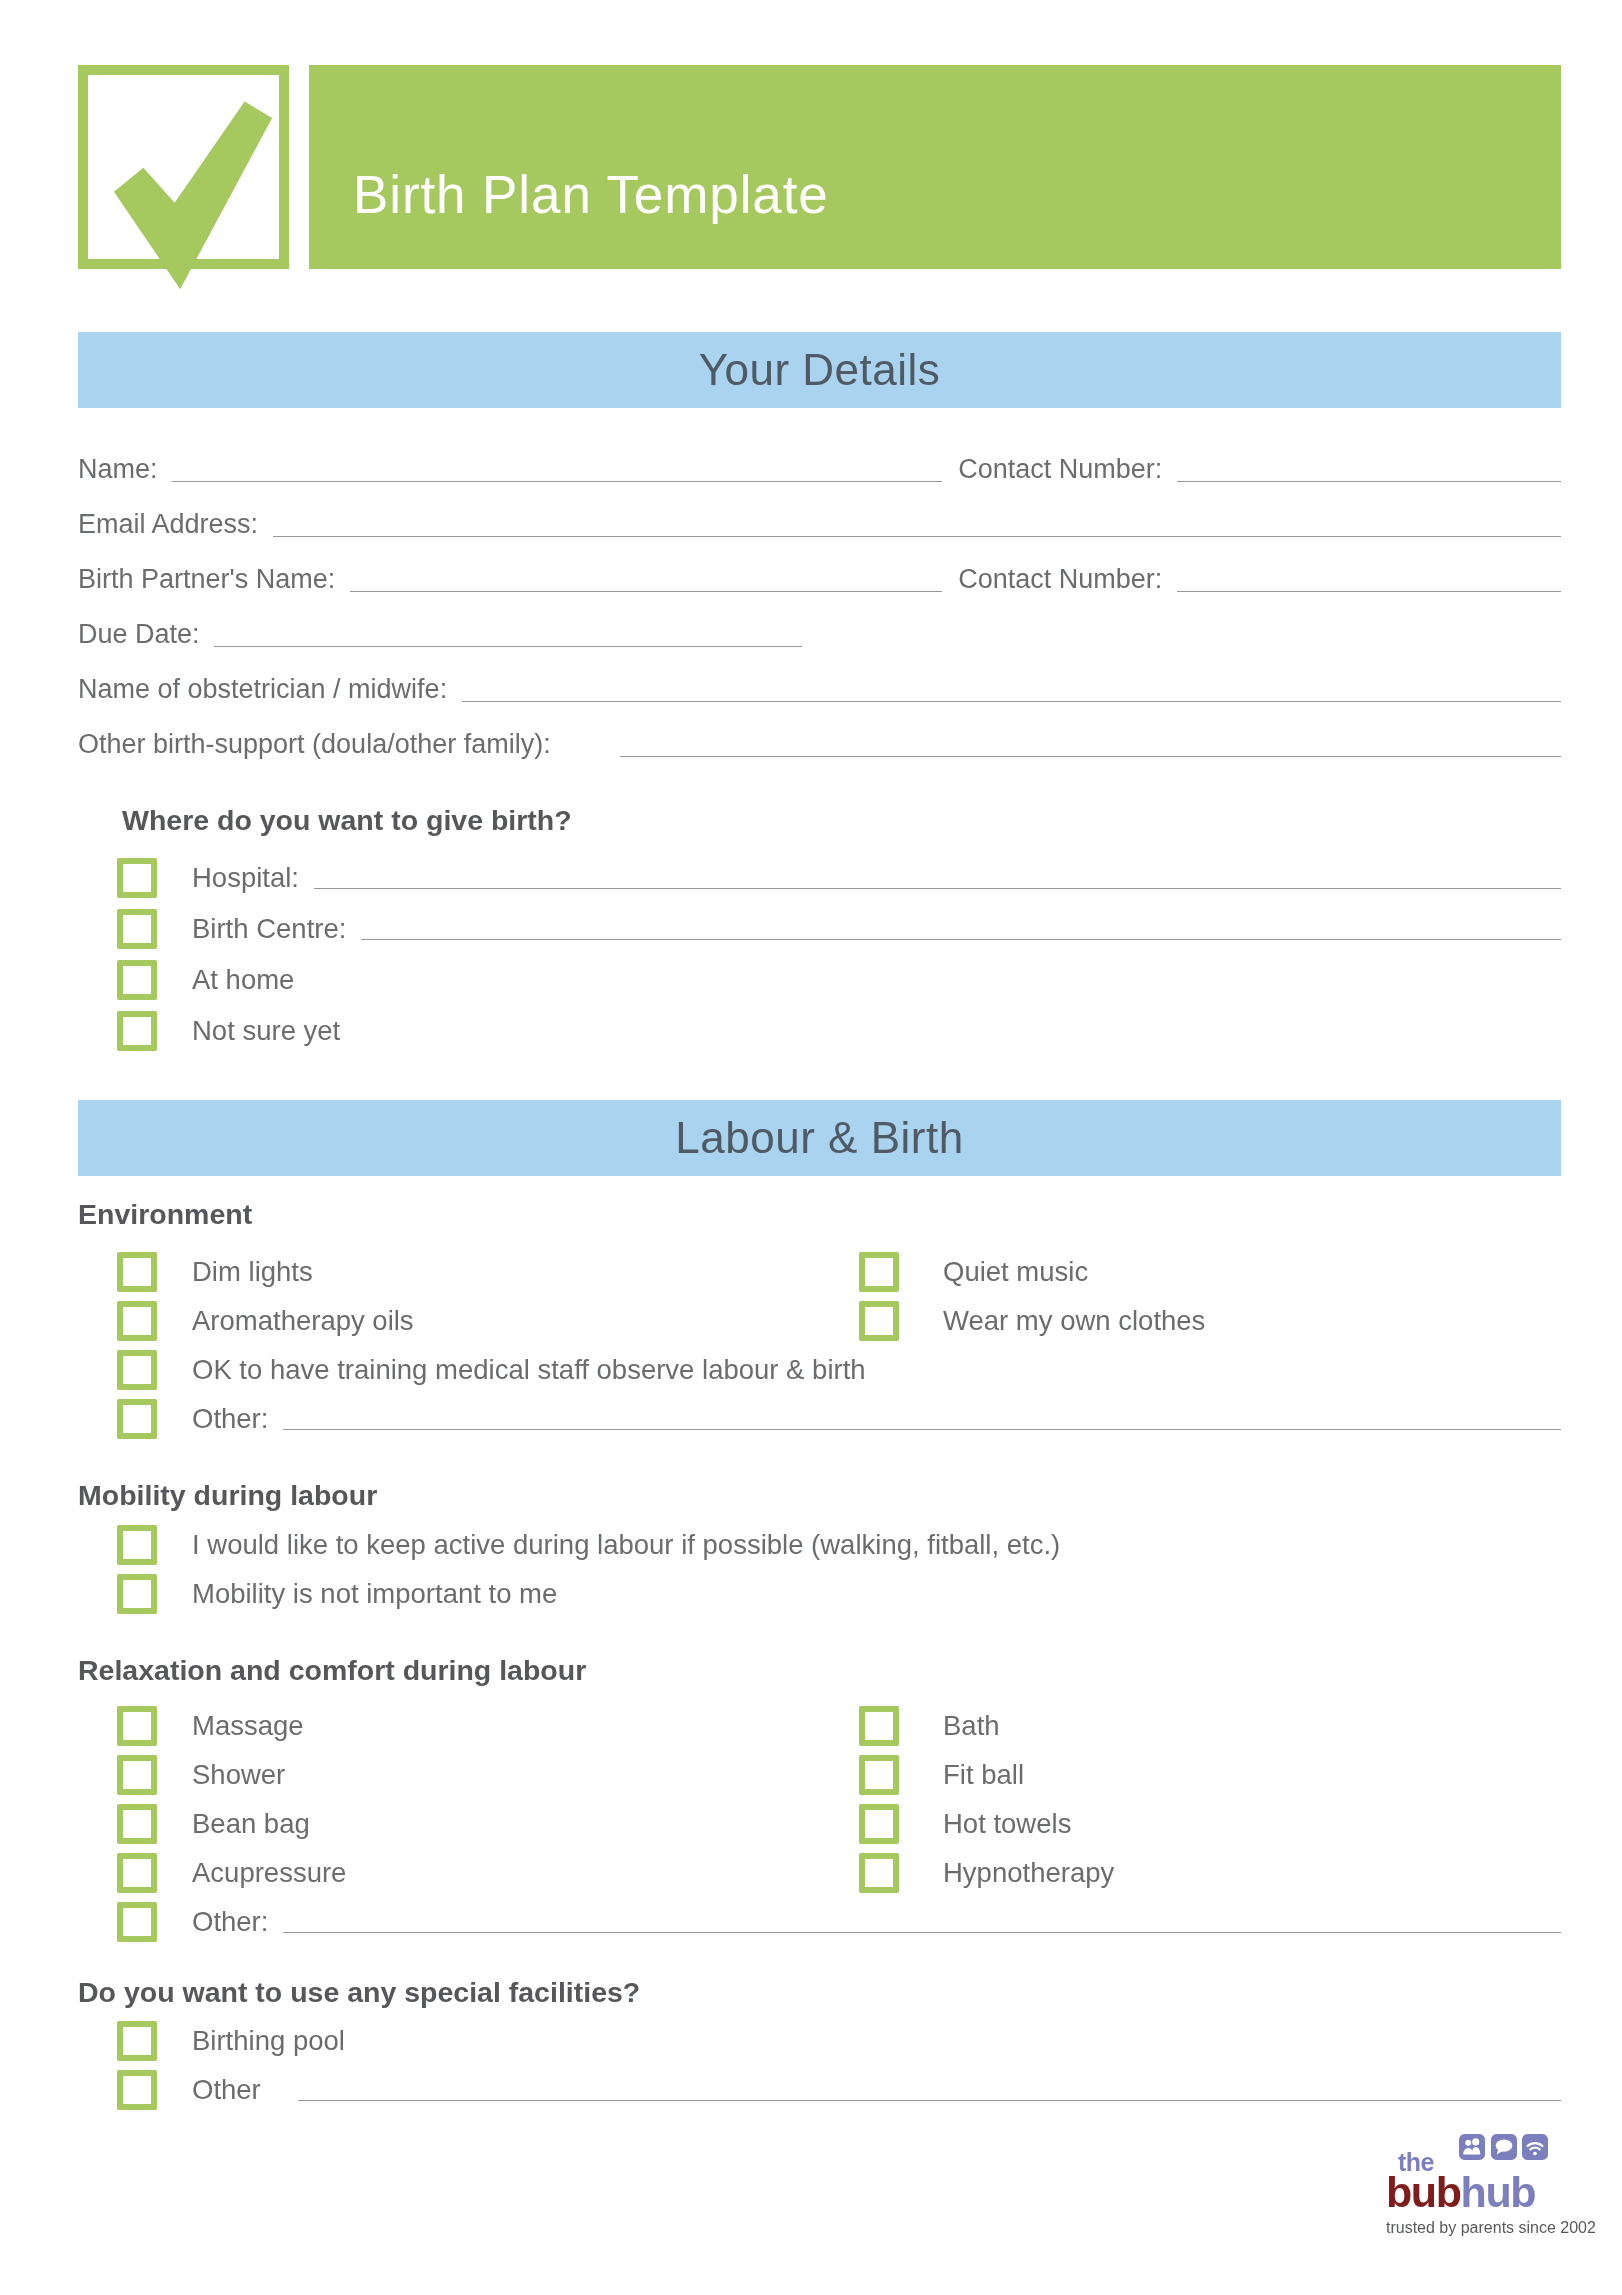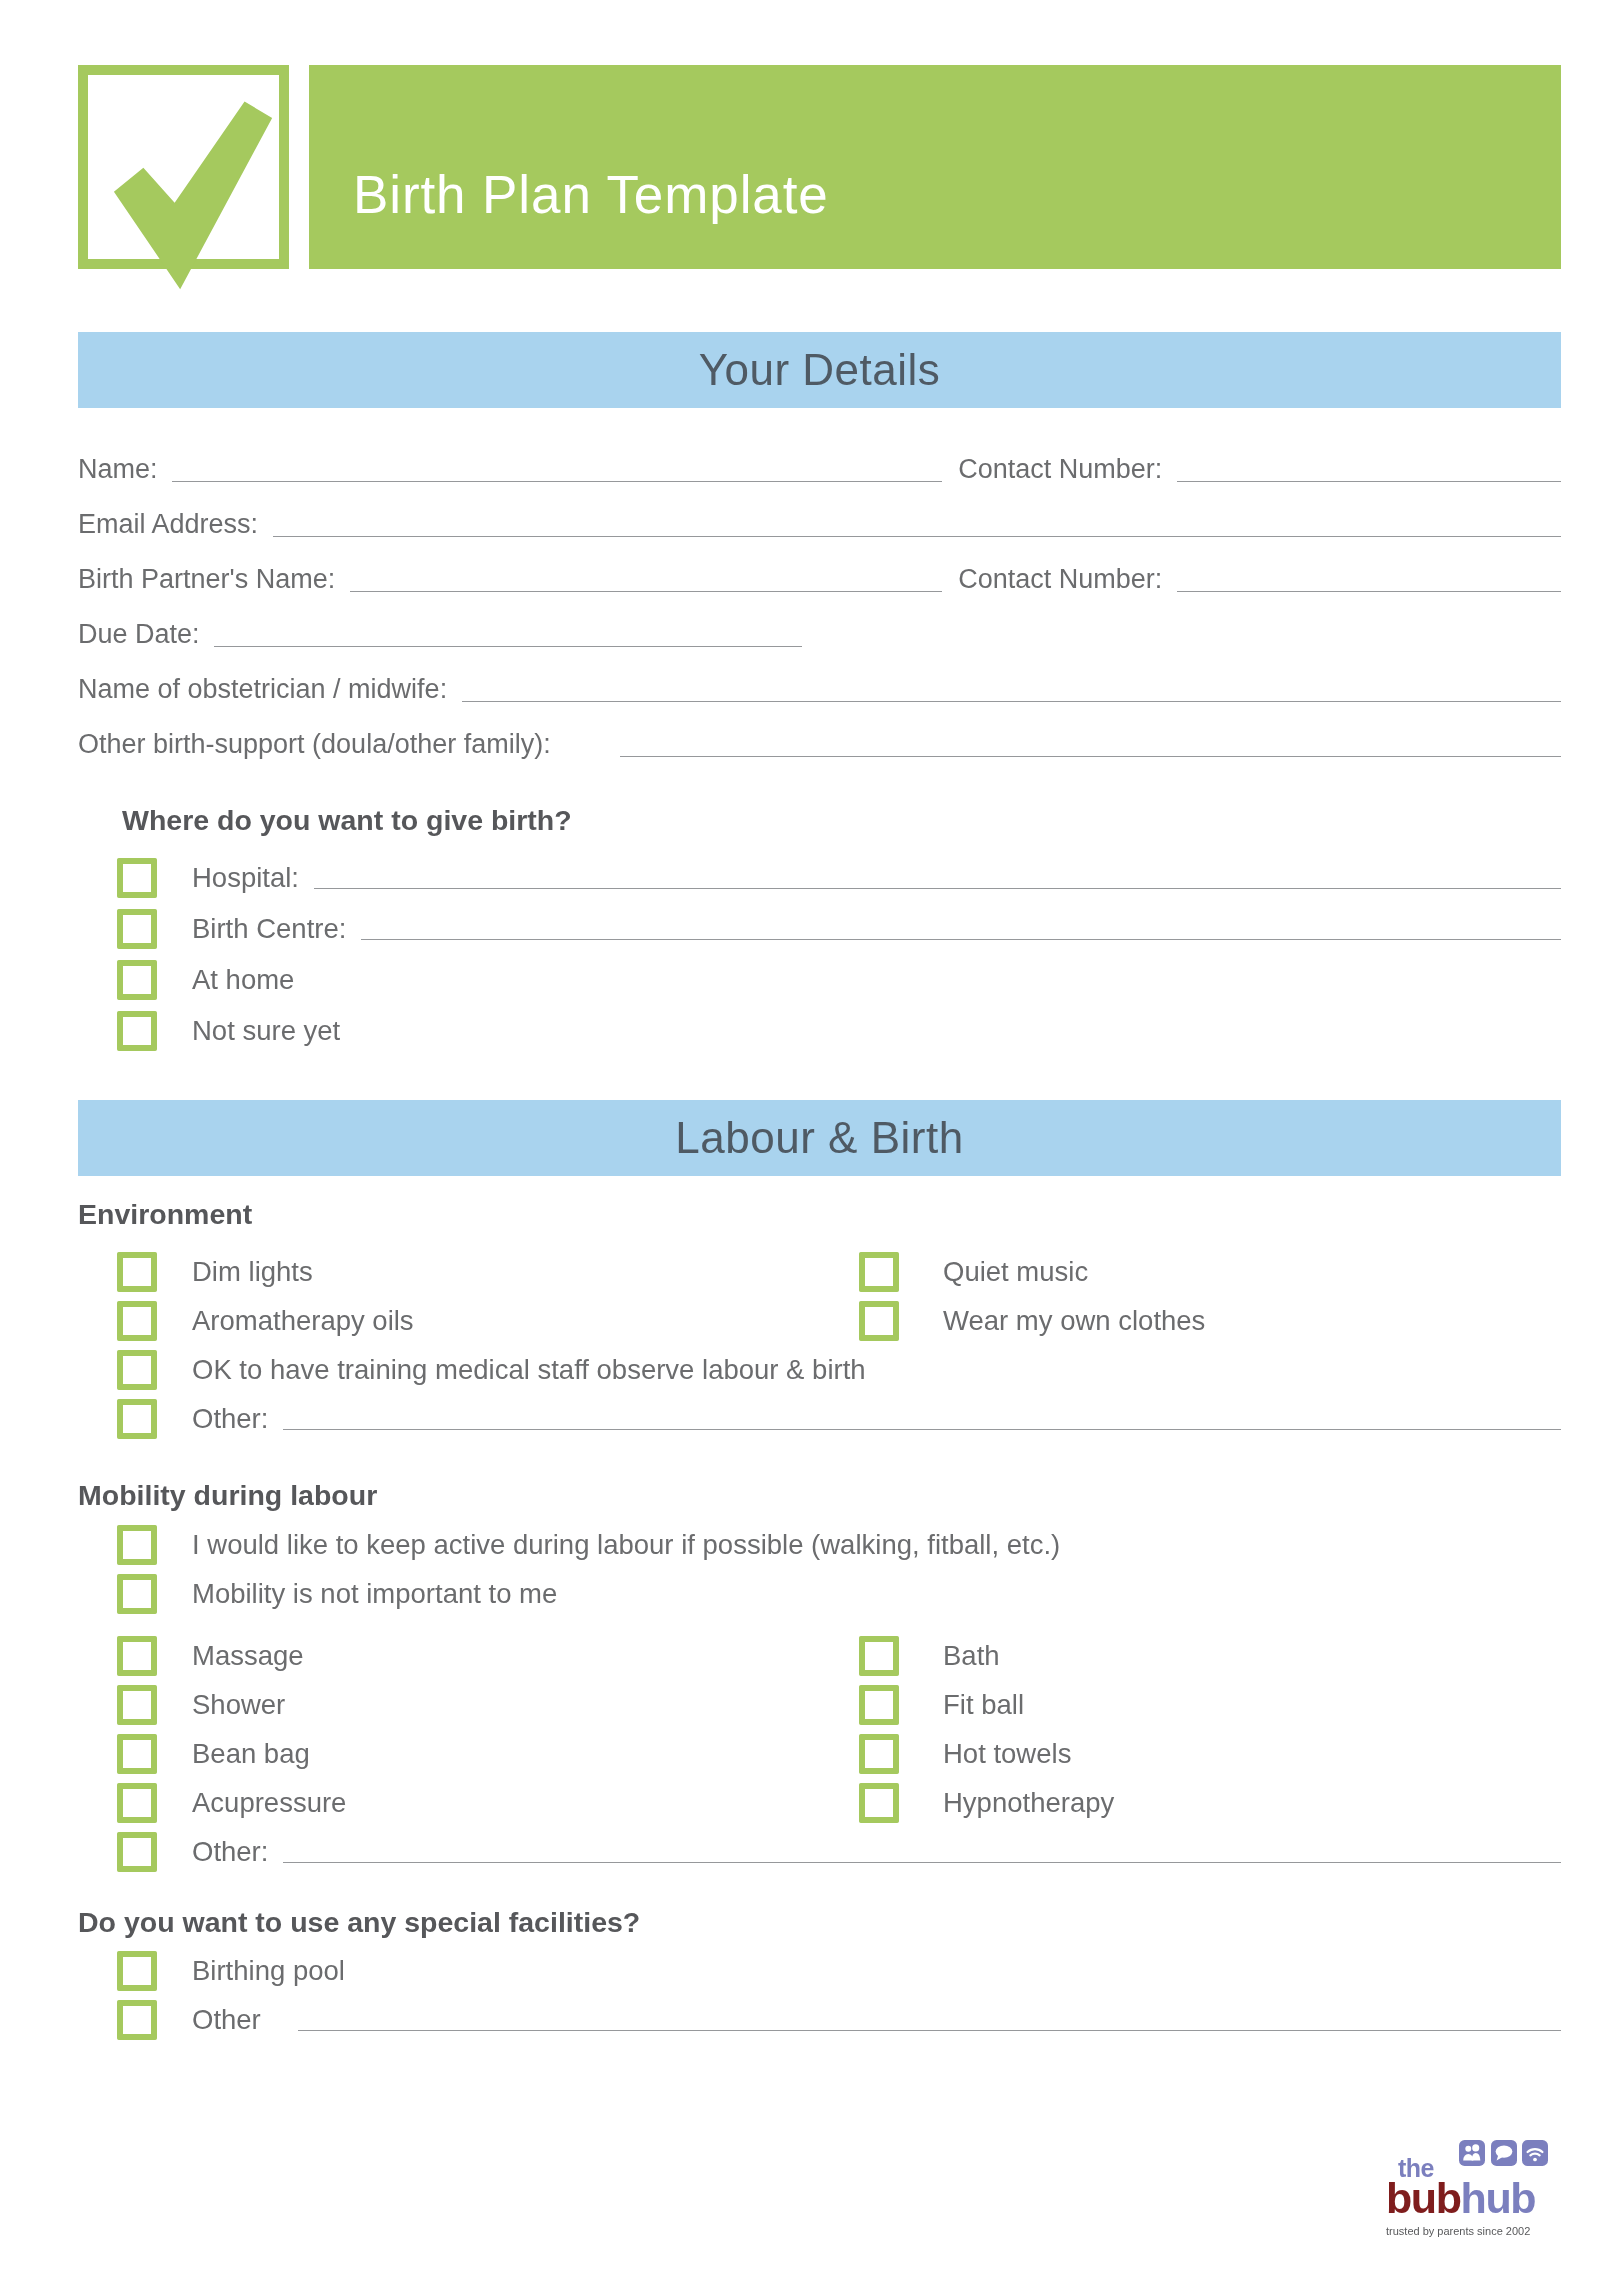--- a/index.html
+++ b/index.html
@@ -53,21 +53,21 @@
   .half-r { flex:1; display:flex; align-items:center; }
 
   
   .bubhub { position:absolute; right:75px; bottom:59px; width:162px; }
   .bh-icons { position:absolute; right:0; top:0; display:flex; gap:5.5px; }
   .bh-icons svg { display:block; }
   .bh-the { color:#7b7fbe; font-size:25px; font-weight:700; margin-left:12px; padding-top:14.7px; letter-spacing:-0.5px; }
   .bh-word { font-size:43px; font-weight:700; letter-spacing:-1.4px; margin-top:-9.2px; }
   .bh-bub { color:#7f1d1d; }
   .bh-hub { color:#7b7fbe; }
-  .bh-tag { font-size:11px; color:#58595b; margin-top:1.8px; white-space:nowrap; }
+  .bh-tag { font-size:16px; color:#58595b; margin-top:1.8px; white-space:nowrap; }
 </style>
 </head>
 <body>
 
 <div class="page">
   <div class="content">
 
     <div class="header">
       <div class="logo-box">
         <svg viewBox="0 0 100 110">
@@ -179,20 +179,21 @@
       <div class="crow h53">
         <span class="cb"></span>
         <span class="clabel">I would like to keep active during labour if possible (walking, fitball, etc.)</span>
       </div>
       <div class="crow h53">
         <span class="cb"></span>
         <span class="clabel">Mobility is not important to me</span>
       </div>
     </div>
 
+    <h3 class="q h-relax">Relaxation and comfort during labour</h3>
     <div class="clist">
       <div class="row2">
         <div class="half-l">
           <span class="cb"></span>
           <span class="clabel">Massage</span>
         </div>
         <div class="half-r">
           <span class="cb"></span>
           <span class="clabel r">Bath</span>
         </div>

